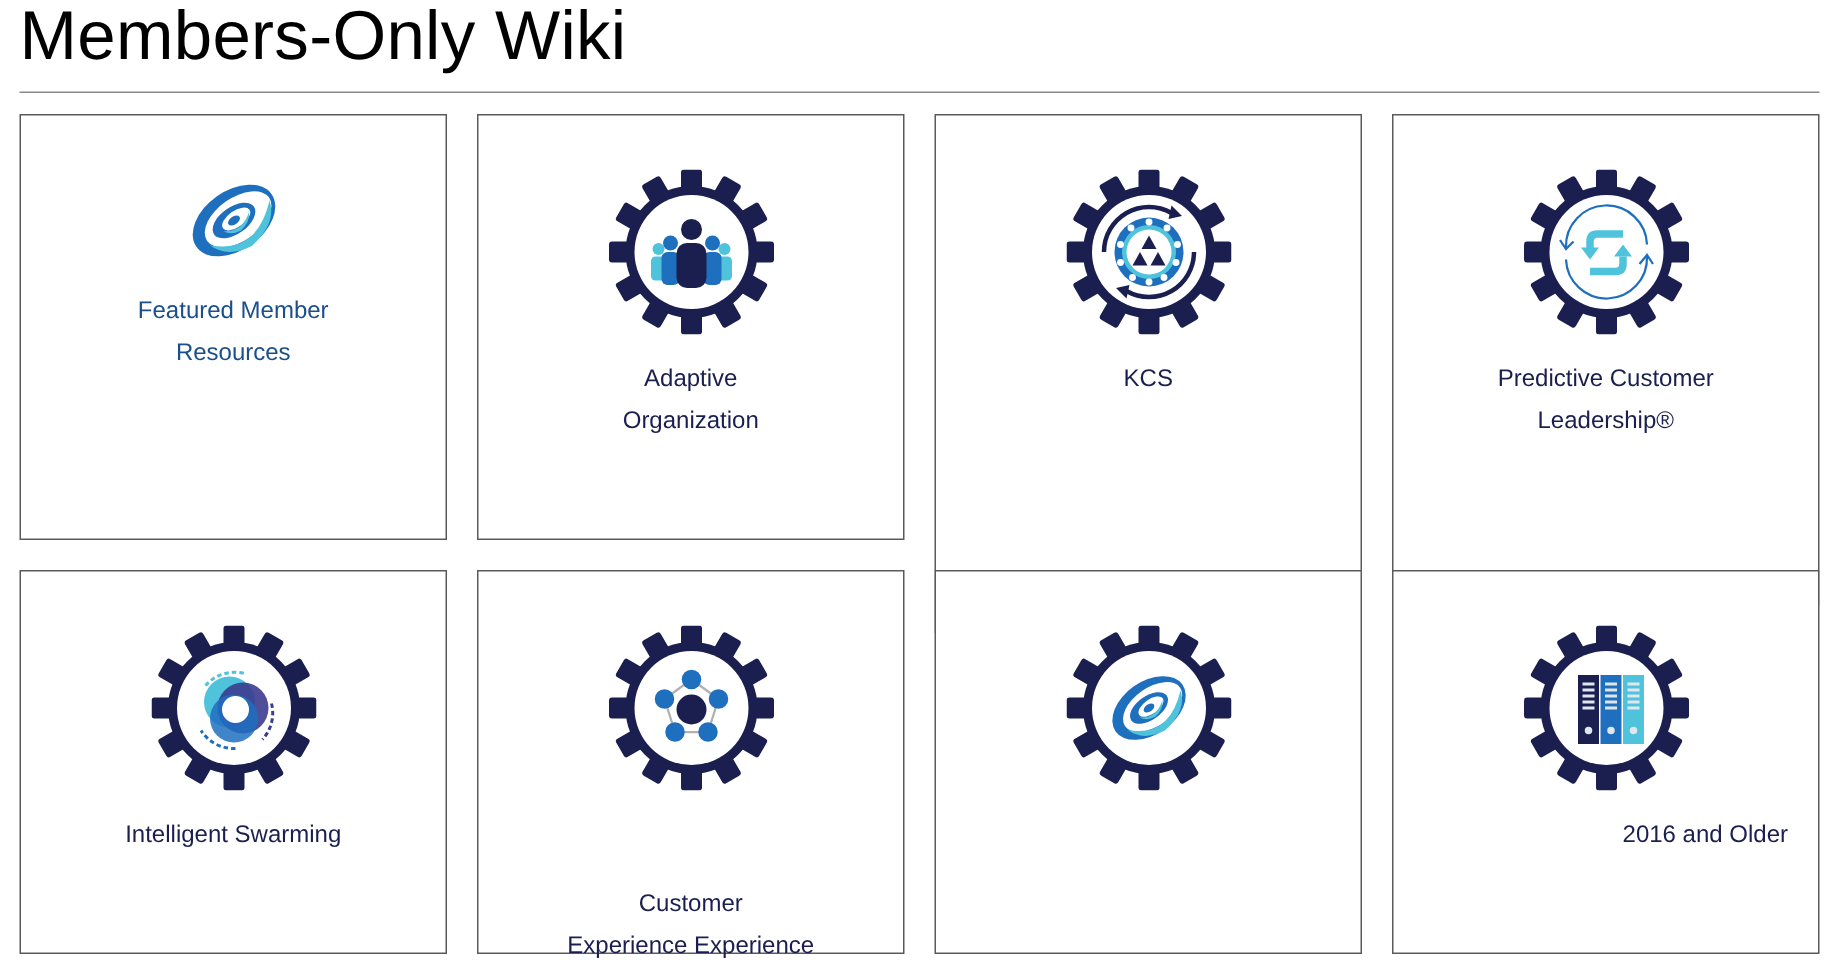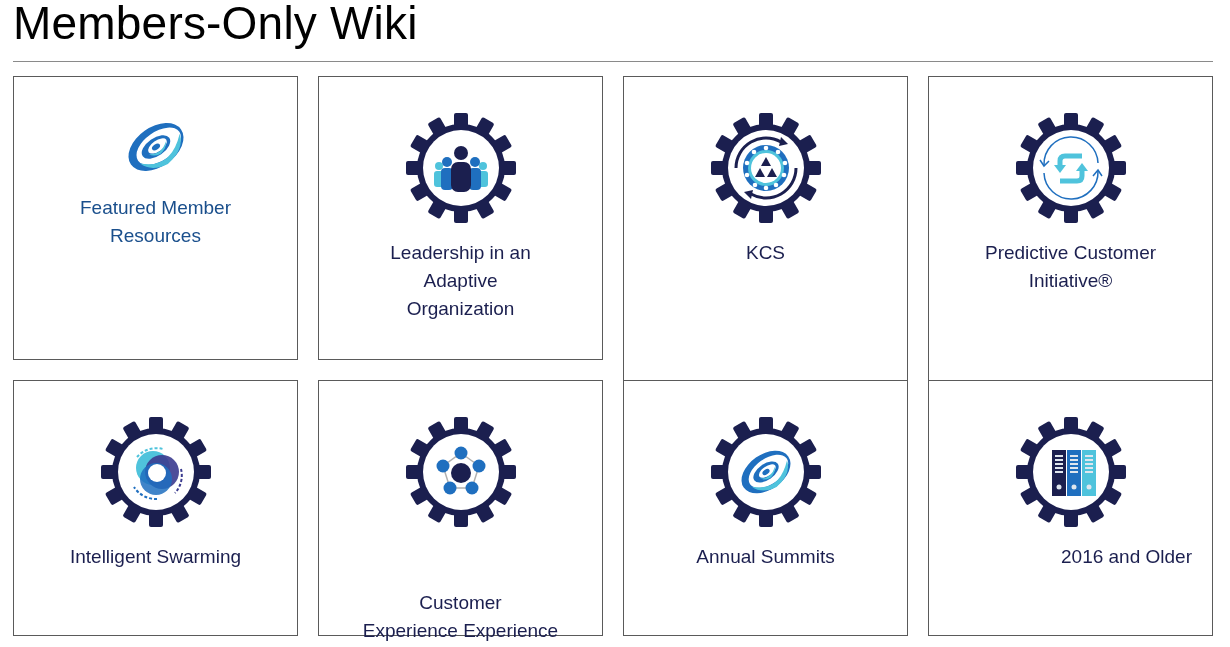--- a/index.html
+++ b/index.html
@@ -17,21 +17,21 @@
     .card {
       position: absolute; border: 1px solid #5a5a5a; background: #fff;
       width: 285px; text-align: center; cursor: pointer;
     }
     .card .icon-wrap {
       position: absolute; left: 50%; transform: translateX(-50%);
       width: 110px; height: 110px;
     }
     .card .label {
       position: absolute; left: 0; right: 0; text-align: center;
-      font-size: 19px; line-height: 28px; color: #1b1f4f; padding: 0 20px;
+      font-size: 16px; line-height: 28px; color: #1b1f4f; padding: 0 20px;
       font-family: "Liberation Sans", sans-serif;
     }
     .card.featured .label { color: #1a4f8c; }
     svg { display: block; }
   </style>
 </head>
 <body>
 
 <div class="page-title">Members-Only Wiki</div>
 <div class="title-rule"></div>
@@ -92,21 +92,20 @@
           <rect x="72" y="58" width="10" height="16" rx="3" fill="#4fc3dc"></rect>
         <circle cx="41" cy="49" r="5" fill="#1f6fbf"></circle>
           <rect x="35" y="55" width="12" height="22" rx="4" fill="#1f6fbf"></rect>
         <circle cx="69" cy="49" r="5" fill="#1f6fbf"></circle>
           <rect x="63" y="55" width="12" height="22" rx="4" fill="#1f6fbf"></rect>
         <circle cx="55" cy="40" r="7" fill="#1b1f4f"></circle>
           <rect x="45" y="49" width="20" height="30" rx="7" fill="#1b1f4f"></rect>
       </svg>
     </div>
     <div class="label" style="top:162px;">
-      <div>Leadership in an</div>
       <div>Adaptive</div>
       <div>Organization</div>
     </div>
   </div>
 
   <div class="card" style="left:610px;top:0;height:346px;">
     <div class="icon-wrap" style="top:36px;">
       <svg width="110" height="110" viewBox="0 0 110 110">
         <use href="#gear"></use>
         <path d="M25 55 A30 30 0 0 1 70 29" fill="none" stroke="#1b1f4f" stroke-width="3"></path>
@@ -147,21 +146,21 @@
         <polyline points="24,47 28,53 33,48" fill="none" stroke="#1f6fbf" stroke-width="1.5"></polyline>
         <polyline points="77,63 82,57 86,63" fill="none" stroke="#1f6fbf" stroke-width="1.5"></polyline>
         <path d="M44 53 L44 48 Q44 43 49 43 L66 43" fill="none" stroke="#4fc3dc" stroke-width="5"></path>
         <polygon points="38,52 50,52 44,60" fill="#4fc3dc"></polygon>
         <path d="M66 58 L66 63 Q66 68 61 68 L44 68" fill="none" stroke="#4fc3dc" stroke-width="5"></path>
         <polygon points="60,58 72,58 66,50" fill="#4fc3dc"></polygon>
       </svg>
     </div>
     <div class="label" style="top:162px;">
       <div>Predictive Customer</div>
-      <div>Initiative®</div>
+      <div>Leadership®</div>
     </div>
   </div>
 
   <div class="card" style="left:0;top:304px;height:256px;">
     <div class="icon-wrap" style="top:36px;">
       <svg width="110" height="110" viewBox="0 0 110 110">
         <use href="#gear"></use>
         <circle cx="52" cy="51" r="17" fill="#4fc3dc"></circle>
         <circle cx="61" cy="55" r="17" fill="#3b3b8f" opacity="0.9"></circle>
         <circle cx="55" cy="62" r="16" fill="#1f6fbf" opacity="0.85"></circle>
@@ -196,23 +195,20 @@
   </div>
 
   <div class="card" style="left:610px;top:304px;height:256px;">
     <div class="icon-wrap" style="top:36px;">
       <svg width="110" height="110" viewBox="0 0 110 110">
         <use href="#gear"></use>
         <g transform="translate(55 55) scale(0.8) translate(-55 -55)">
             <use href="#spiral"></use>
           </g>
       </svg>
-    </div>
-    <div class="label" style="top:162px;">
-      <div>Annual Summits</div>
     </div>
   </div>
 
   <div class="card" style="left:915px;top:304px;height:256px;">
     <div class="icon-wrap" style="top:36px;">
       <svg width="110" height="110" viewBox="0 0 110 110">
         <use href="#gear"></use>
         <rect x="36" y="33" width="14" height="46" fill="#1b1f4f"></rect>
         <rect x="51" y="33" width="14" height="46" fill="#1f6fbf"></rect>
         <rect x="66" y="33" width="14" height="46" fill="#4fc3dc"></rect>

